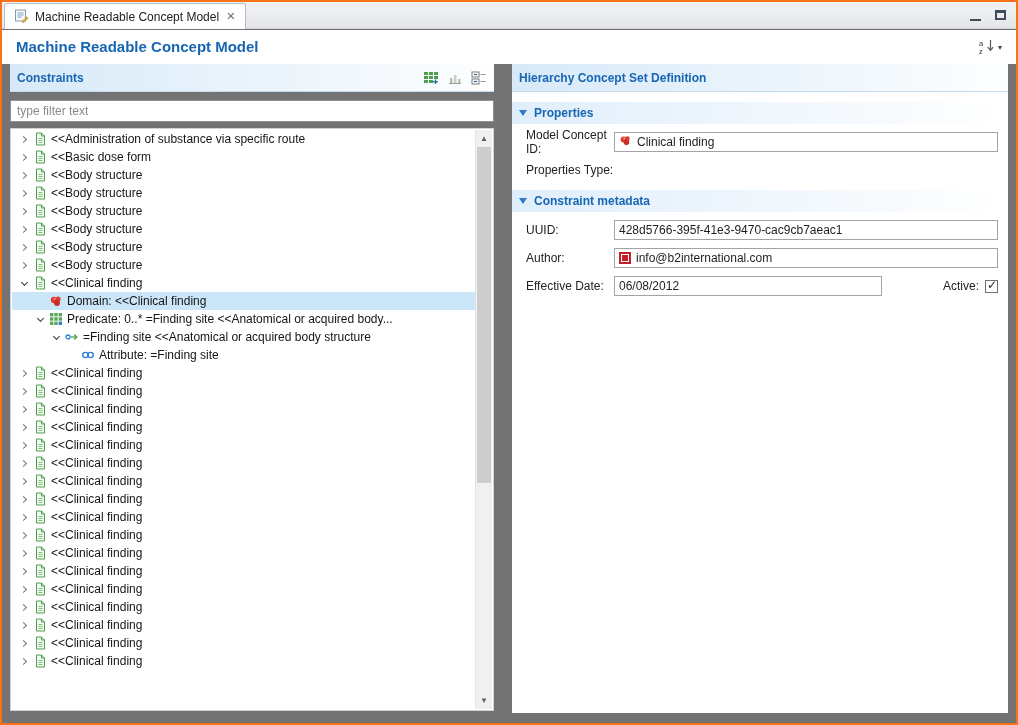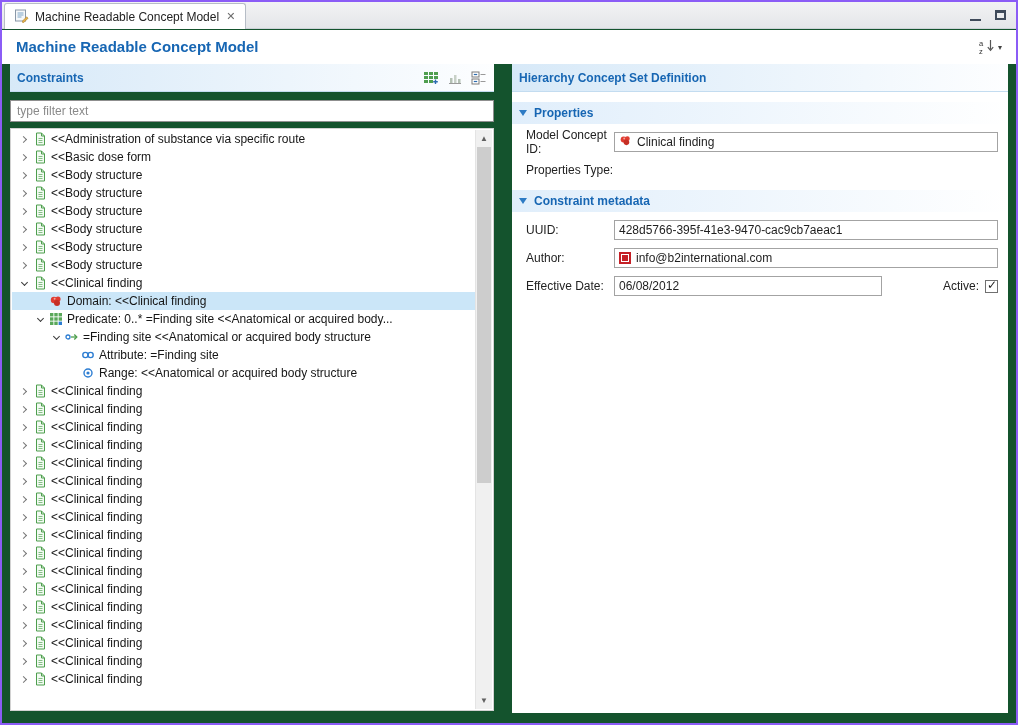--- a/index.html
+++ b/index.html
@@ -1,19 +1,19 @@
 <!DOCTYPE html>
 <html><head>
 <meta charset="utf-8">
 <style>
   * { margin:0; padding:0; box-sizing:border-box; }
   html,body { width:1018px; height:725px; overflow:hidden; }
   body { font-family:"Liberation Sans","DejaVu Sans",sans-serif; font-size:12px; color:#1e1e1e; background:#fff; }
 
-  .window { position:absolute; inset:0; border:2px solid #8b5cf6; background:#14532d; }
+  .window { position:absolute; inset:0; border:2px solid #f97316; background:#737373; }
 
   
   .tabbar { position:absolute; top:0; left:0; right:0; height:27px;
             background:linear-gradient(#f2f3f4,#e4e6e9); border-bottom:1px solid #cdd2d8; }
   .tab { position:absolute; left:2px; top:1px; height:26px; background:#fff;
          border:1px solid #b6bdc6; border-bottom:none; border-radius:3px 3px 0 0;
          display:flex; align-items:center; gap:6px; padding:0 9px; }
   .tab-title { color:#222; }
   .tab-close { color:#6d6d6d; font-size:11px; cursor:pointer; padding:0 1px; }
   .win-controls { position:absolute; right:10px; top:5px; display:flex; gap:14px; align-items:center; height:16px; }
@@ -325,30 +325,20 @@
           <div class="tree-row" style="padding-left: 52px;">
             <span class="chev"></span>
             <span class="tree-icon">
               <svg width="14" height="14" viewBox="0 0 14 14">
                 <circle cx="4.4" cy="7" r="2.6" fill="none" stroke="#2d7dd2" stroke-width="1.4"></circle>
                 <circle cx="9.6" cy="7" r="2.6" fill="none" stroke="#2d7dd2" stroke-width="1.4"></circle>
               </svg>
             </span>
             <span class="tree-label">Attribute: =Finding site</span>
           </div>
-          <div class="tree-row" style="padding-left: 52px;">
-            <span class="chev"></span>
-            <span class="tree-icon">
-              <svg width="14" height="14" viewBox="0 0 14 14">
-                <circle cx="7" cy="7" r="4" fill="none" stroke="#2d7dd2" stroke-width="1.4"></circle>
-                <circle cx="7" cy="7" r="1.6" fill="#2d7dd2"></circle>
-              </svg>
-            </span>
-            <span class="tree-label">Range: &lt;&lt;Anatomical or acquired body structure</span>
-          </div>
           <div class="tree-row" style="padding-left: 4px;">
             <span class="chev">
               <i class="arrow right"></i>
             </span>
             <span class="tree-icon">
               <svg width="13" height="14" viewBox="0 0 13 14">
                 <path d="M2.5 1h5l3 3v9h-8z" fill="#f2faf2" stroke="#4d9e4d"></path>
                 <path d="M7.5 1v3h3" fill="none" stroke="#4d9e4d"></path>
                 <path d="M4.5 6.5h4M4.5 8.5h4M4.5 10.5h4" stroke="#85bf85" stroke-width="1"></path>
               </svg>

